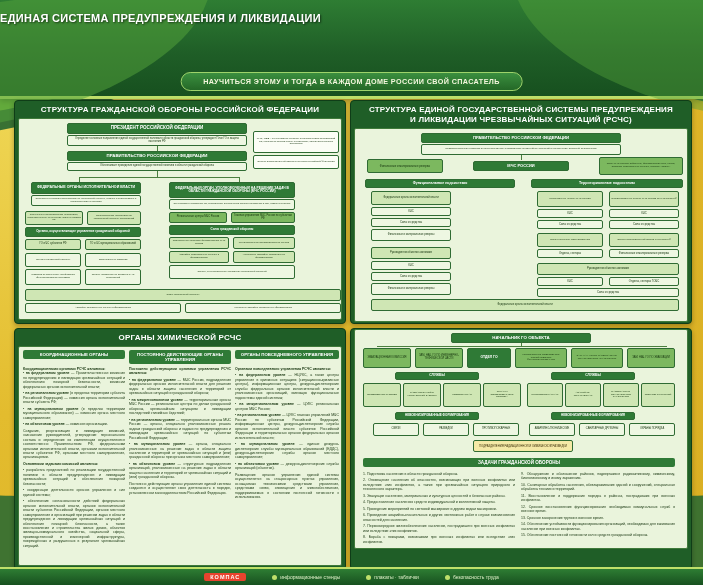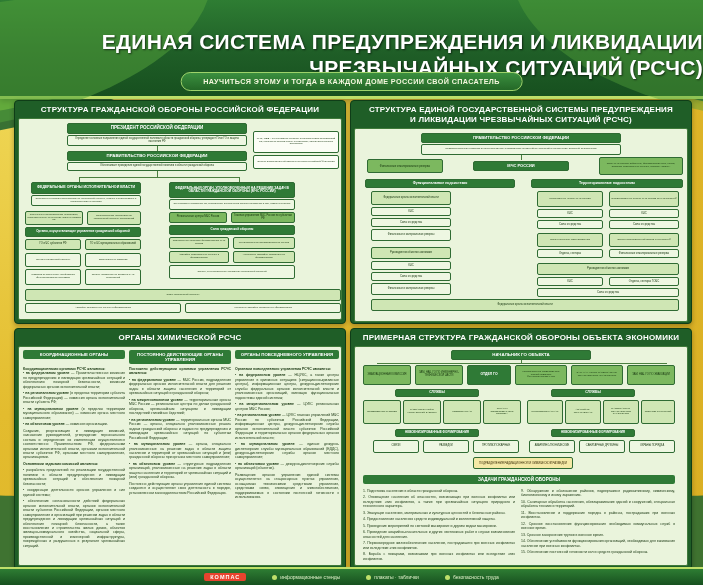--- a/index.html
+++ b/index.html
@@ -26,22 +26,22 @@
 
   .header{
     position:absolute;left:0;right:0;top:0;height:96px;
     background:linear-gradient(180deg,#2e7d33 0%,#1f5e27 55%,#17501f 100%);
     border-bottom:3px solid #bfe06a;
     box-shadow:0 2px 6px rgba(0,0,0,.35);
   }
   .header .hsw{position:absolute;left:-40px;top:-10px;width:260px;height:120px;background:#52a03a;border-radius:0 0 100% 0;transform:rotate(-8deg);opacity:.55;}
   .header .hsw2{position:absolute;right:-40px;top:-20px;width:240px;height:120px;background:#52a03a;border-radius:0 0 0 100%;transform:rotate(8deg);opacity:.45;}
   h1{
-    position:relative;margin:0;padding-top:29px;text-align:right;
-    color:#fff;font-size:21px;font-weight:bold;letter-spacing:.3px;line-height:1.25;
+    position:relative;margin:0;padding-top:12px;text-align:left;
+    color:#fff;font-size:11px;font-weight:bold;letter-spacing:.3px;line-height:1.25;
     text-shadow:1px 1px 2px rgba(0,0,0,.6);
   }
   .subbar{
     position:absolute;left:50%;transform:translateX(-50%);bottom:5px;
     background:linear-gradient(180deg,#3b8f3f,#246827);
     border:1px solid #9ed36a;border-radius:11px;
     color:#f4f7dd;font-size:7.2px;font-weight:bold;letter-spacing:.4px;
     padding:4px 22px;white-space:nowrap;
   }
 
@@ -111,21 +111,20 @@
   <div class="swoosh sw3"></div>
   <div class="swoosh sw4"></div>
   <div class="swoosh sw5"></div>
   <div class="swoosh sw6"></div>
 
   <div class="header">
     <div class="hsw"></div>
     <div class="hsw2"></div>
     <h1>
       <span>ЕДИНАЯ СИСТЕМА ПРЕДУПРЕЖДЕНИЯ И ЛИКВИДАЦИИ</span><br>
-      <span>ЧРЕЗВЫЧАЙНЫХ СИТУАЦИЙ (РСЧС)</span>
     </h1>
     <div class="subbar">НАУЧИТЬСЯ ЭТОМУ И ТОГДА В КАЖДОМ ДОМЕ РОССИИ СВОЙ СПАСАТЕЛЬ</div>
   </div>
 
   <div class="panel" style="left:14px;top:100px;width:330px;height:222px;">
     <div class="ptitle">СТРУКТУРА ГРАЖДАНСКОЙ ОБОРОНЫ РОССИЙСКОЙ ФЕДЕРАЦИИ</div>
     <div class="pbody">
 
       <div class="bx g-dark" style="left:48px;top:4px;width:180px;height:11px;font-size:4.6px;font-weight:bold;">ПРЕЗИДЕНТ РОССИЙСКОЙ ФЕДЕРАЦИИ</div>
       <div class="bx g-pale" style="left:48px;top:16px;width:180px;height:11px;font-size:2.6px;">Определяет основные направления единой государственной политики в области гражданской обороны, утверждает План ГО и защиты населения РФ</div>
@@ -246,21 +245,20 @@
           <p>• <b>на межрегиональном уровне</b> — ЦУКС региональных центров МЧС России;</p>
           <p>• <b>на региональном уровне</b> — ЦУКС главных управлений МЧС России по субъектам Российской Федерации, информационные центры, дежурно-диспетчерские службы органов исполнительной власти субъектов Российской Федерации и территориальных органов федеральных органов исполнительной власти;</p>
           <p>• <b>на муниципальном уровне</b> — единые дежурно-диспетчерские службы муниципальных образований (ЕДДС), дежурно-диспетчерские службы органов местного самоуправления;</p>
           <p>• <b>на объектовом уровне</b> — дежурно-диспетчерские службы организаций (объектов).</p>
           <p>Размещение органов управления единой системы осуществляется на стационарных пунктах управления, оснащаемых техническими средствами управления, средствами связи, оповещения и жизнеобеспечения, поддерживаемых в состоянии постоянной готовности к использованию.</p>
         </div>
     </div>
   </div>
 
   <div class="panel" style="left:350px;top:328px;width:340px;height:240px;">
-    <div class="ptitle">ПРИМЕРНАЯ СТРУКТУРА ГРАЖДАНСКОЙ ОБОРОНЫ ОБЪЕКТА ЭКОНОМИКИ</div>
     <div class="pbody">
       <div class="bx g-dark" style="left:96px;top:3px;width:140px;height:10px;font-size:4.4px;font-weight:bold;">НАЧАЛЬНИК ГО ОБЪЕКТА</div>
       <div class="line hline" style="left:22px;top:16px;width:290px;"></div>
       <div class="line vline" style="left:166px;top:13px;height:4px;"></div>
 
       <div class="bx g-mid" style="left:8px;top:18px;width:48px;height:20px;font-size:2.6px;">ЭВАКУАЦИОННАЯ КОМИССИЯ</div>
       <div class="bx g-mid" style="left:60px;top:18px;width:48px;height:20px;font-size:2.6px;">ЗАМ. НАЧ. ГО ПО ИНЖЕНЕРНО-ТЕХНИЧЕСКОЙ ЧАСТИ</div>
       <div class="bx g-dark" style="left:112px;top:18px;width:44px;height:20px;font-size:3.4px;font-weight:bold;">ОТДЕЛ ГО</div>
       <div class="bx g-mid" style="left:160px;top:18px;width:52px;height:20px;font-size:2.5px;">КОМИССИЯ ПО ПОВЫШЕНИЮ УСТОЙЧИВОСТИ ФУНКЦИОНИРОВАНИЯ</div>
       <div class="bx g-mid" style="left:216px;top:18px;width:52px;height:20px;font-size:2.5px;">ЗАМ. НАЧ. ГО ПО МАТЕРИАЛЬНО-ТЕХНИЧЕСКОМУ СНАБЖЕНИЮ</div>

